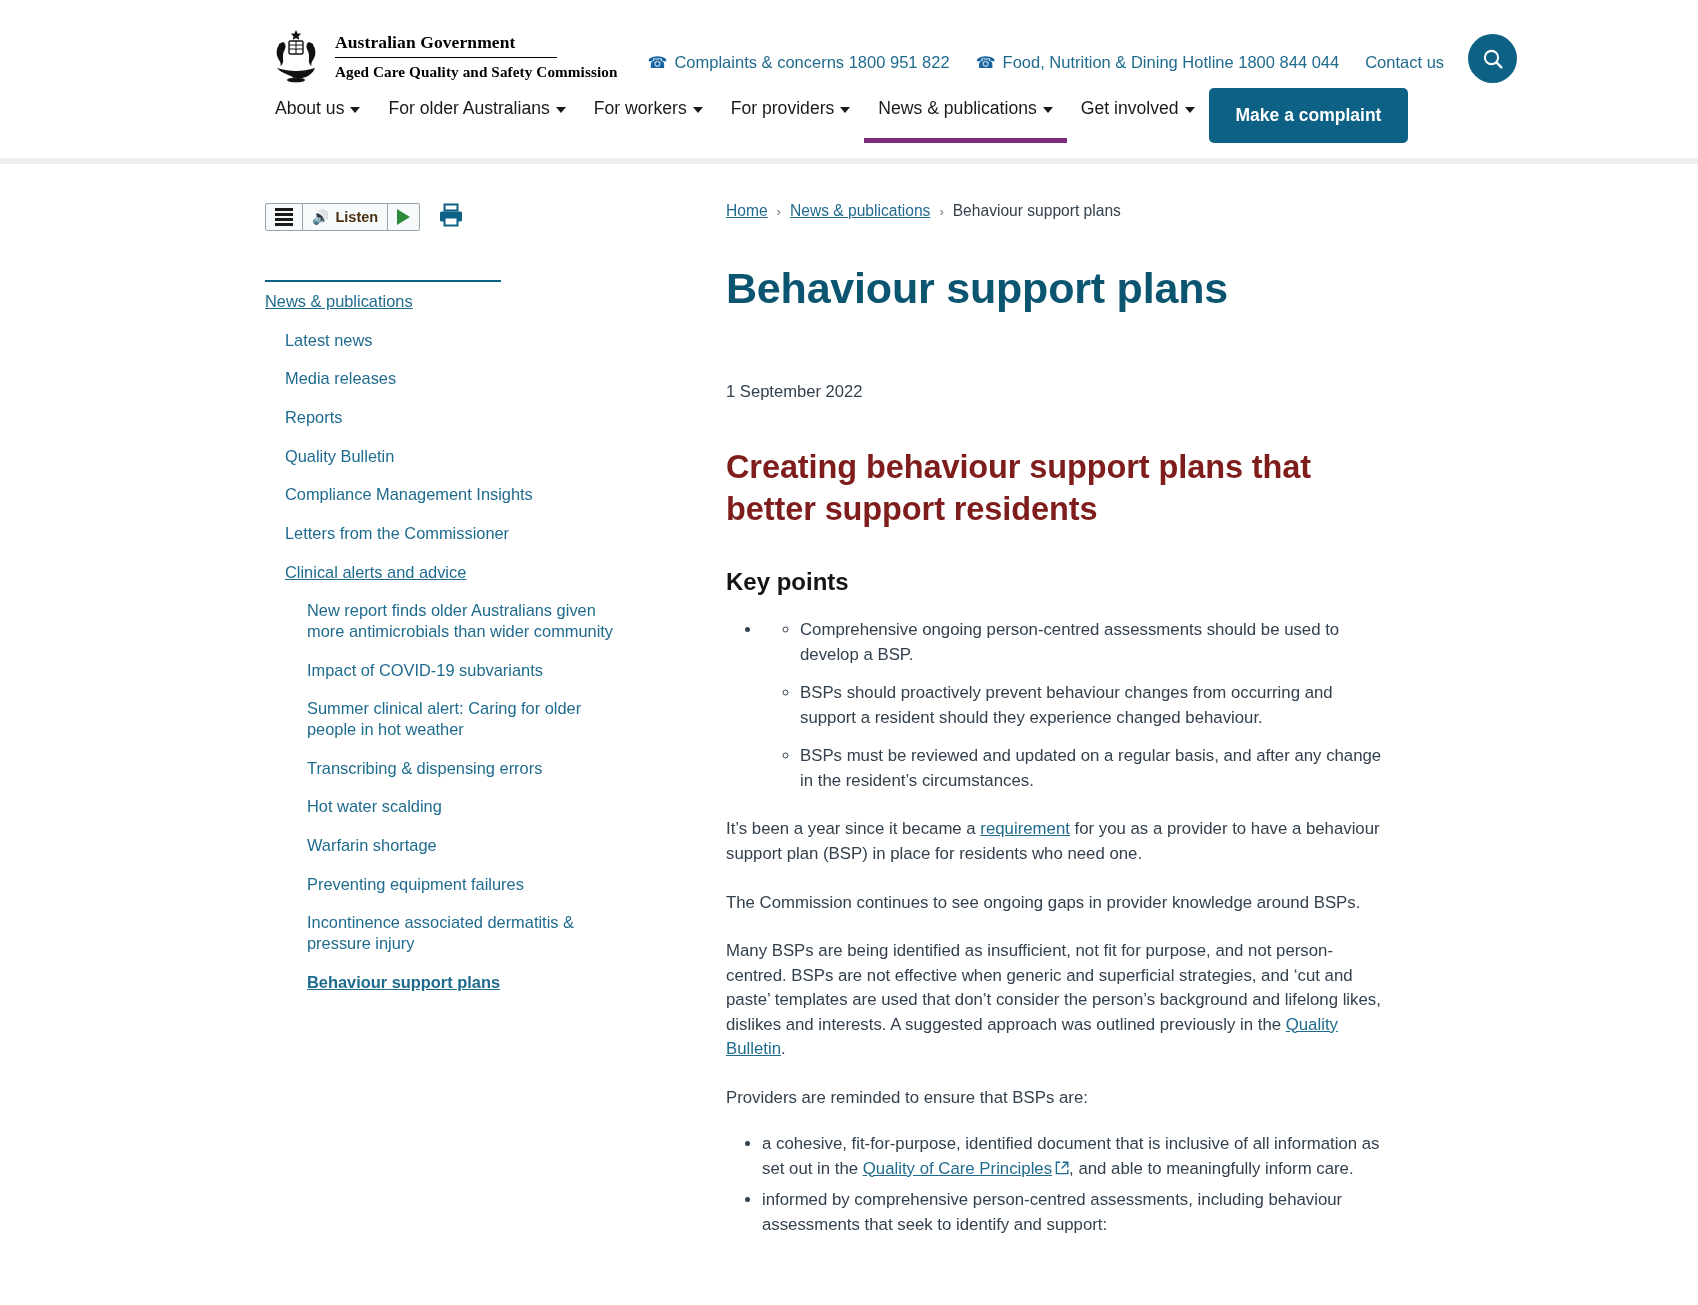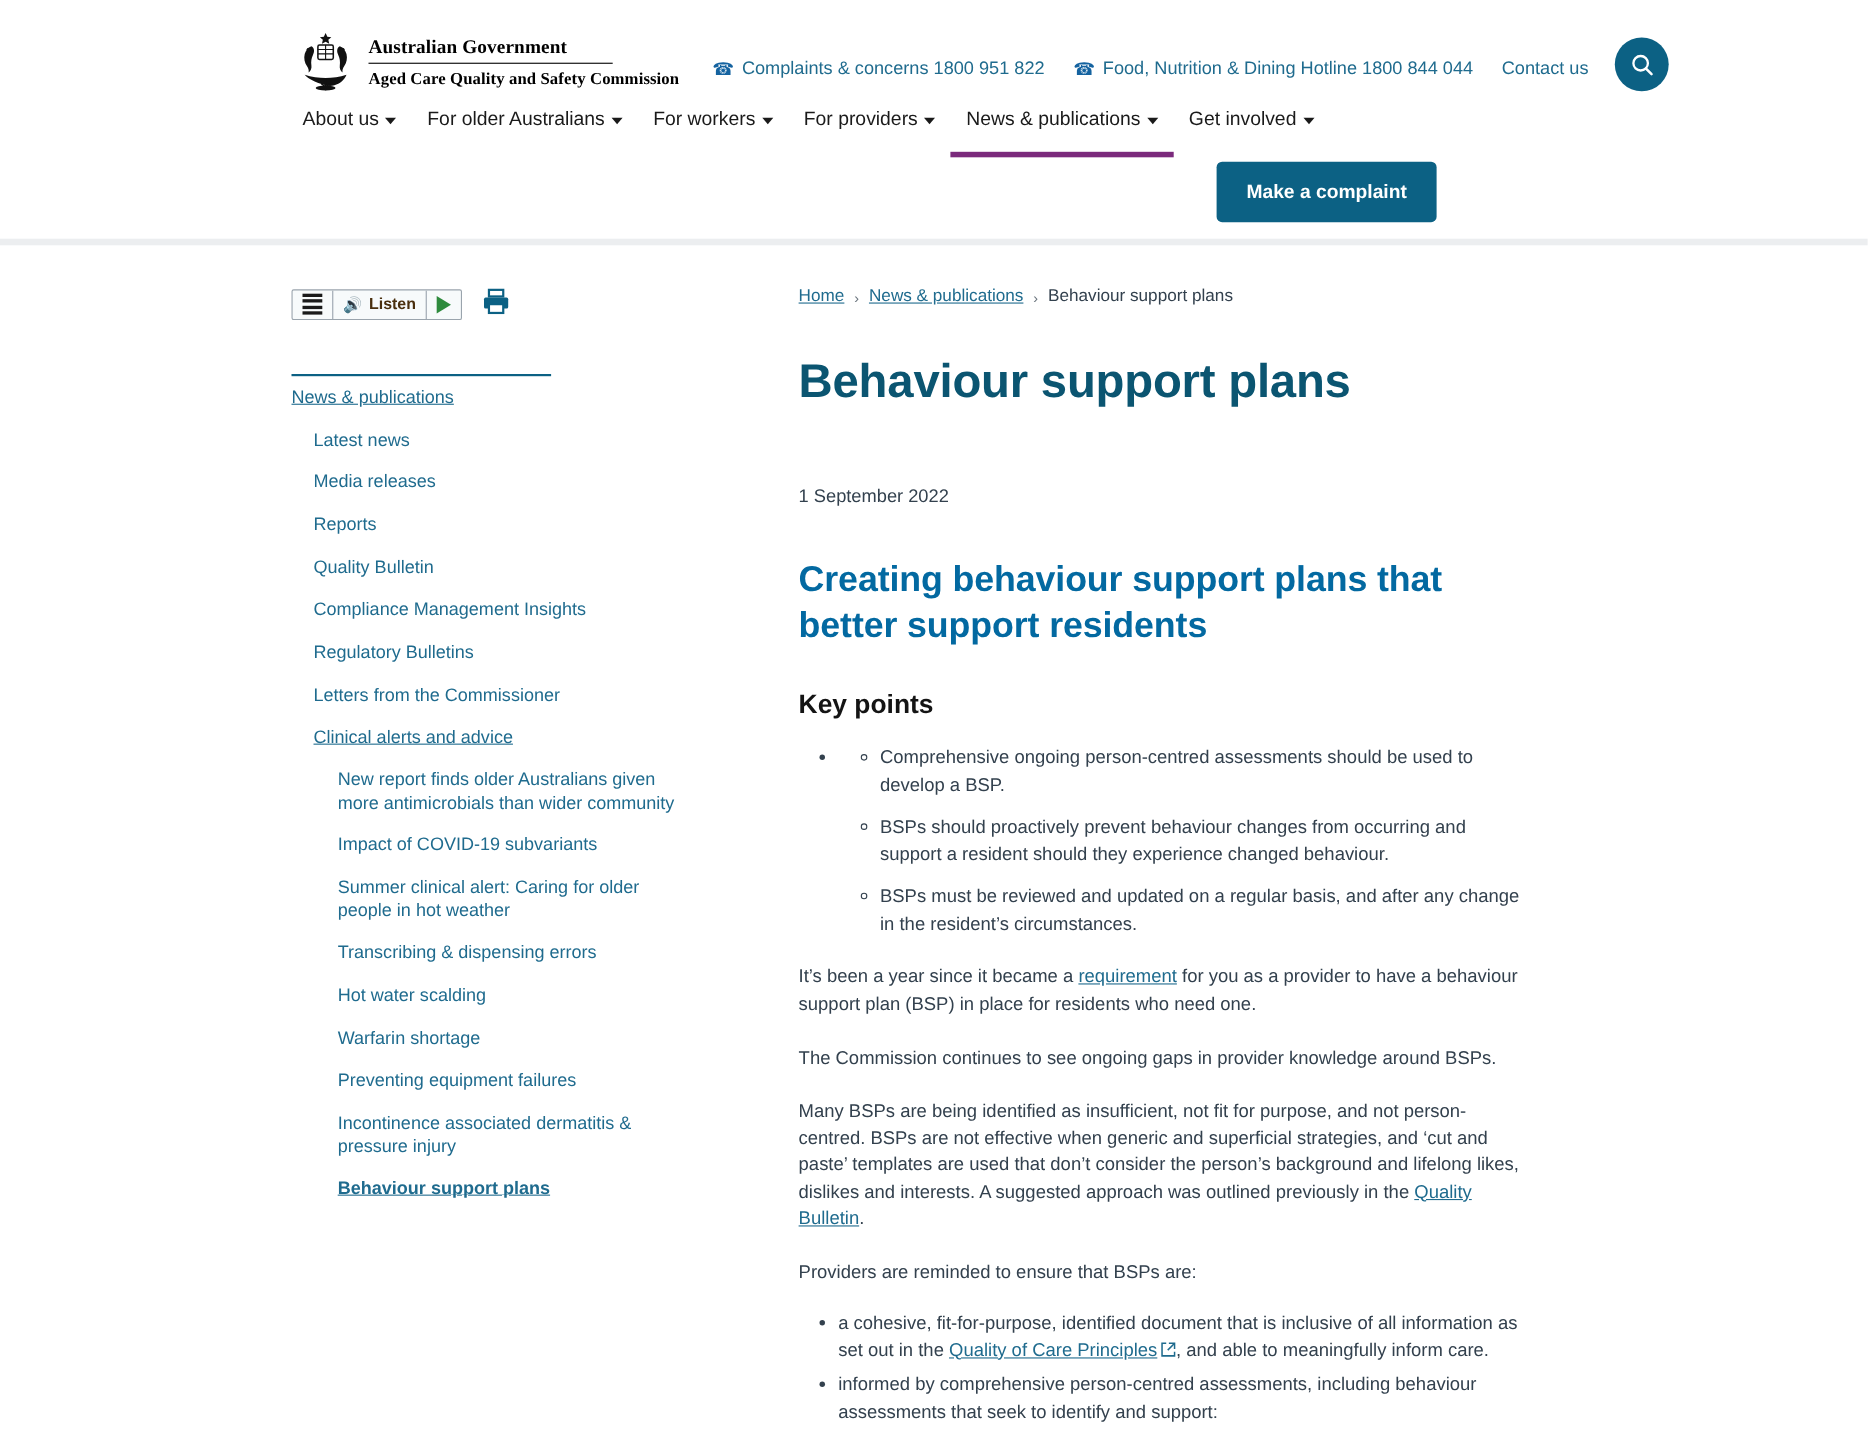--- a/index.html
+++ b/index.html
@@ -49,21 +49,21 @@
 
   .search-btn {
     width:49px; height:49px; border-radius:50%;
     background:#0c6184; border:none; cursor:pointer;
     display:flex; align-items:center; justify-content:center;
     margin-left: 24px; margin-top: -8px; flex:none;
   }
 
   .header-bottom {
     display:flex; align-items:flex-start;
-    position:relative; padding-bottom: 15px; flex-direction: column;
+    position:relative; padding-bottom: 15px;
   }
   .mainnav { display:flex; align-items:stretch; margin-left: 265px; }
   .nav-item {
     position:relative;
     display:flex; align-items:center; gap:6px;
     font-size:17.6px; color:#1a1a1a; text-decoration:none;
     padding: 14px 14px 24px 14px; cursor:pointer; white-space:nowrap;
   }
   .nav-item:first-child { padding-left: 10px; }
   .caret {
@@ -132,21 +132,21 @@
   .crumb-sep { margin:0 9px; color:#6b757e; font-size:13px; }
   .crumb-cur { color:#33414e; }
 
   h1.title {
     font-size:43px; font-weight:bold; color:#0b5571;
     margin: 44px 0 0 0; line-height:1.16; letter-spacing:-.2px;
   }
   .pubdate { font-size:16.6px; color:#33414e; margin-top: 68px; }
 
   h2.subtitle {
-    font-size:32.5px; font-weight:bold; color:#0369a1;
+    font-size:32.5px; font-weight:bold; color:#7f1d1d;
     line-height:1.3; margin: 44px 0 0 0; letter-spacing:-.1px;
   }
   h3.keypoints {
     font-size:24px; font-weight:bold; color:#141414;
     margin: 38px 0 0 0;
   }
 
   ul.bullets { margin: 22px 0 0 0; padding-left: 36px; list-style: disc; }
   ul.bullets > li { font-size:16.8px; line-height:1.46; margin-bottom: 6px; color:#33414e; }
   ul.bullets > li::marker { color:#33414e; }
@@ -288,23 +288,20 @@
         <li class="lvl1">
             <a href="#">Reports</a>
           </li>
         <li class="lvl1">
             <a href="#">Quality Bulletin</a>
           </li>
         <li class="lvl1">
             <a href="#">Compliance Management Insights</a>
           </li>
         <li class="lvl1">
-            <a href="#">Regulatory Bulletins</a>
-          </li>
-        <li class="lvl1">
             <a href="#">Letters from the Commissioner</a>
           </li>
         <li class="lvl1 section">
             <a href="#">Clinical alerts and advice</a>
           </li>
         <li class="lvl2">
             <a href="#">New report finds older Australians given more antimicrobials than wider community</a>
           </li>
         <li class="lvl2">
             <a href="#">Impact of COVID-19 subvariants</a>

